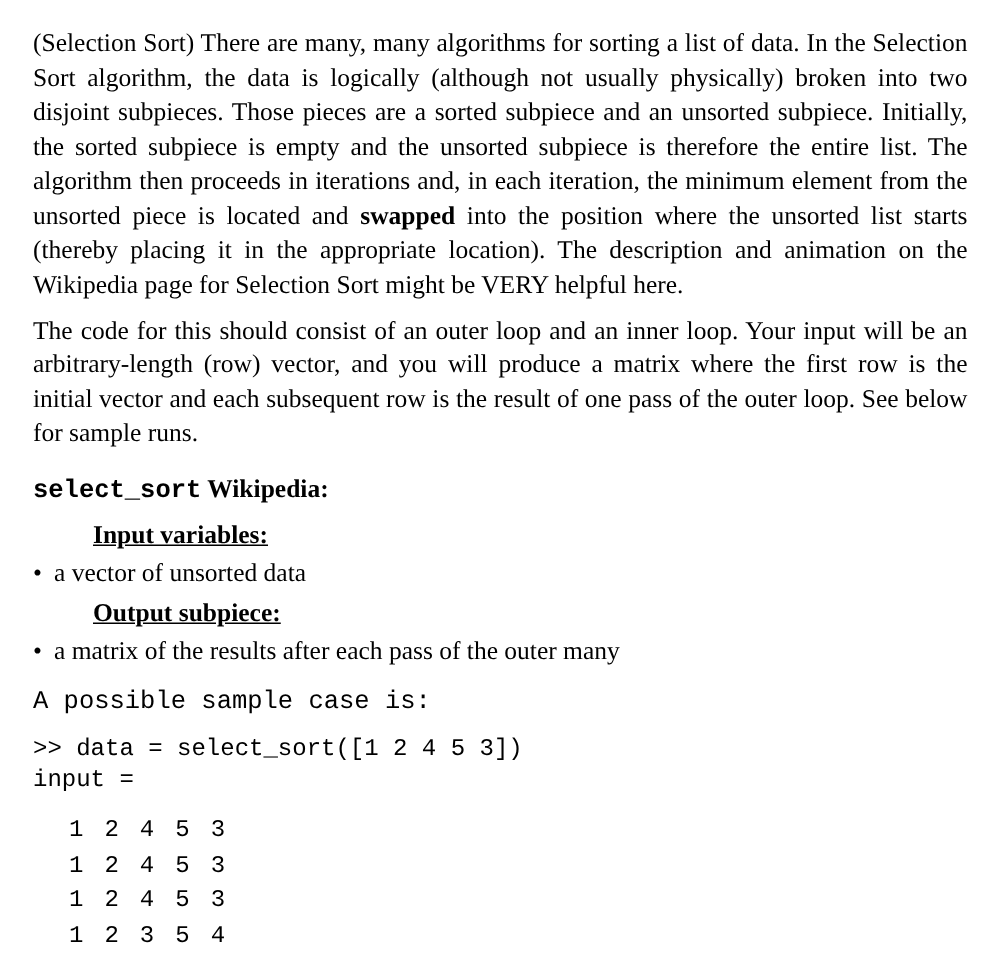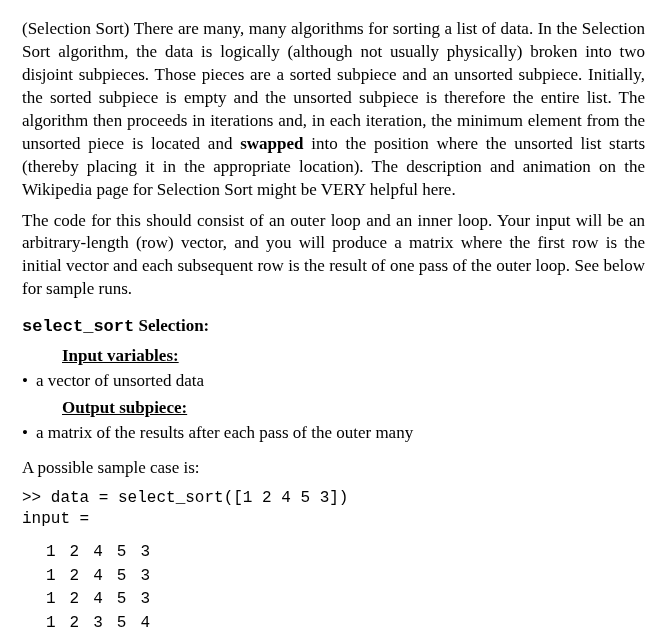--- a/index.html
+++ b/index.html
@@ -37,20 +37,21 @@
     .bullet-row {
       margin-top: 2px;
       margin-bottom: 2px;
     }
     .bullet-dot {
       display: inline-block;
       width: 14px;
     }
     .sample-line {
       margin-top: 12px;
+      font-family: Liberation Mono, monospace;
     }
     pre.code {
       font-family: "Courier New", Courier, monospace;
       font-size: 16px;
       line-height: 1.35;
       margin: 6px 0 10px 0;
       white-space: pre;
     }
     table.matrix {
       font-family: "Courier New", Courier, monospace;
@@ -67,21 +68,21 @@
 </head>
 <body>
 
 <p>
   <span>(Selection Sort)</span><span> There are many, many algorithms for sorting a list of data. In the Selection Sort algorithm, the data is logically (although not usually physically) broken into two disjoint subpieces. Those pieces are a sorted subpiece and an unsorted subpiece. Initially, the sorted subpiece is empty and the unsorted subpiece is therefore the entire list. The algorithm then proceeds in iterations and, in each iteration, the minimum element from the unsorted piece is located and </span><strong>swapped</strong><span> into the position where the unsorted list starts (thereby placing it in the appropriate location). The description and animation on the Wikipedia page for Selection Sort might be VERY helpful here.</span>
 </p>
 
 <p>The code for this should consist of an outer loop and an inner loop. Your input will be an arbitrary-length (row) vector, and you will produce a matrix where the first row is the initial vector and each subsequent row is the result of one pass of the outer loop. See below for sample runs.</p>
 
 <div class="func-header">
-  <span class="mono">select_sort</span><strong> Selection:</strong>
+  <span class="mono">select_sort</span><strong> Wikipedia:</strong>
 </div>
 
 <div class="subhead">Input variables:</div>
 <div class="bullet-row">
   <span class="bullet-dot">•</span><span>a vector of unsorted data</span>
 </div>
 
 <div class="subhead">Output subpiece:</div>
 <div class="bullet-row">
   <span class="bullet-dot">•</span><span>a matrix of the results after each pass of the outer many</span>

